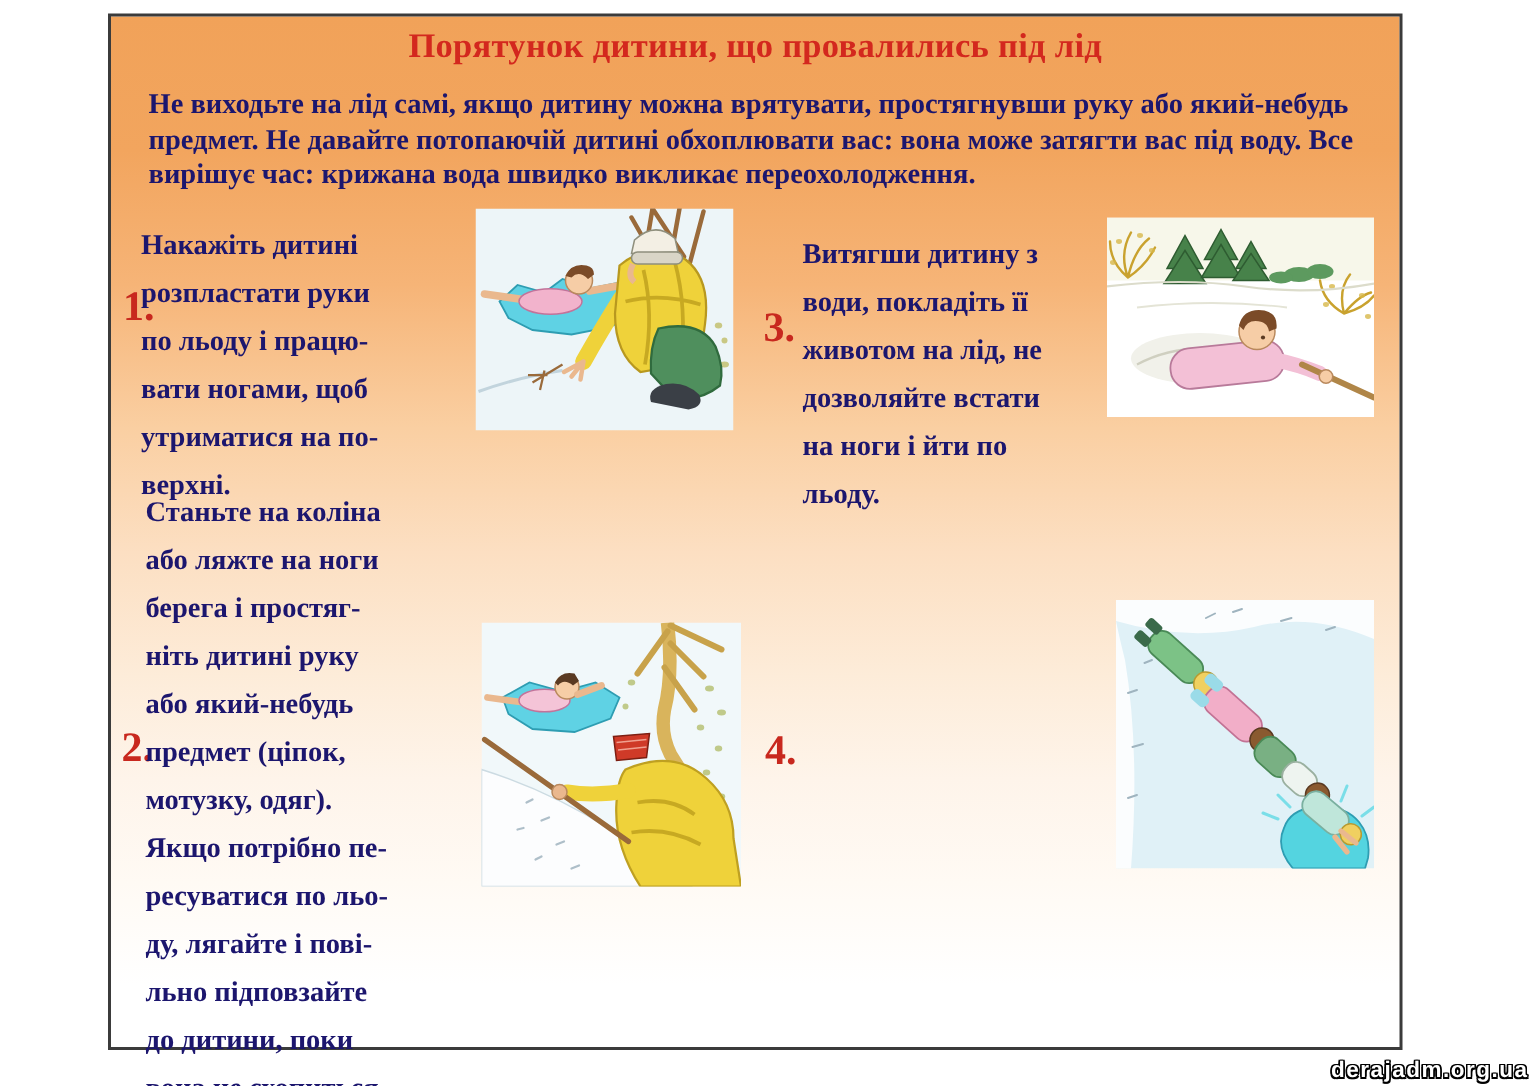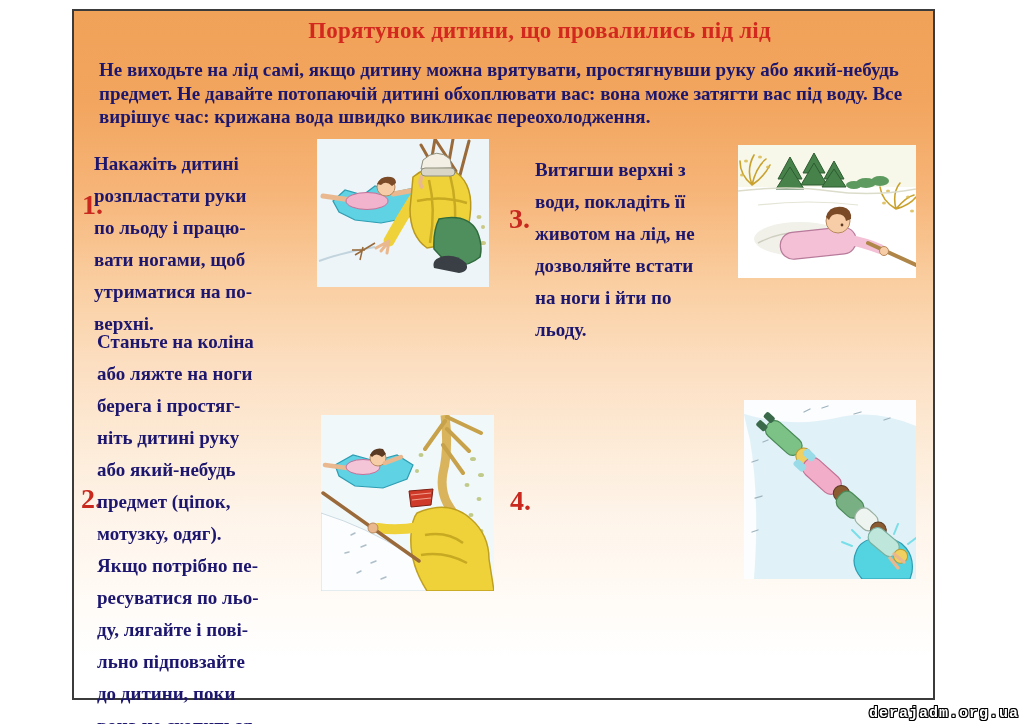--- a/index.html
+++ b/index.html
@@ -16,21 +16,20 @@
   
   .poster{
     background:linear-gradient(180deg,
       #f1a259 0%, #f2a55e 13%, #f6b477 26%, #facfa2 40%,
       #fcdfc2 52%, #fdecd9 64%, #fef4ea 74%, #fffaf4 84%, #ffffff 94%);
   }
   .title{
     position:absolute;top:7px;left:0;width:100%;margin:0;
     text-align:center;font-size:23px;font-weight:bold;color:#d3281e;
     letter-spacing:0.2px;
-    padding-left:36px;
   }
   .intro{
     position:absolute;top:35px;left:13px;width:834px;margin:12px;
     font-size:19px;font-weight:bold;color:#1c166e;
     line-height:23.5px;white-space:pre-line;text-align:left;
   }
   .step-num{
     position:absolute;font-size:28px;font-weight:bold;color:#c8281e;
   }
   .n1{left:8px;top:178px}
@@ -46,21 +45,21 @@
   .t3{left:461px;top:143px;width:203px}
   .t4{left:459px;top:351px;width:208px}
   .figure{position:absolute;}
   .figure svg{display:block;width:100%;height:100%;}
   .i1{left:243px;top:128px;width:172px;height:148px}
   .i2{left:247px;top:404px;width:173px;height:176px}
   .i3{left:664px;top:134px;width:178px;height:133px}
   .i4{left:670px;top:389px;width:172px;height:179px}
   .watermark{
     position:absolute;right:5px;bottom:2px;
-    font-family:Liberation Mono, monospace;
+    font-family:Liberation Sans, sans-serif;
     font-size:15px;font-weight:bold;color:#ffffff;letter-spacing:1px;
     text-shadow:
       -1px -1px 0 #000, 1px -1px 0 #000, -1px 1px 0 #000, 1px 1px 0 #000,
       0 -1px 0 #000, 0 1px 0 #000, -1px 0 0 #000, 1px 0 0 #000;
   }
 </style>
 </head>
 <body>
 
 <div class="poster">
@@ -158,21 +157,21 @@
       <path d="M98 112 Q76 116 57 113" stroke="#efd23a" stroke-width="10" fill="none" stroke-linecap="round"></path>
       <path d="M2 78 L98 146" stroke="#9a6a3a" stroke-width="3.5" stroke-linecap="round"></path>
       <circle cx="52" cy="113" r="5" fill="#eab88e" stroke="#b9895d" stroke-width="1"></circle>
       <g stroke="#aebfc9" stroke-width="1.5" stroke-linecap="round">
         <path d="M30 120 l4 -2 M40 132 l5 -2 M24 138 l4 -1 M50 148 l5 -2 M36 158 l4 -2 M60 164 l5 -2"></path>
       </g>
     </svg>
   </div>
 
   <div class="step-num n3">3.</div>
-  <div class="step-text t3">Витягши верхні з
+  <div class="step-text t3">Витягши дитину з
 води, покладіть її
 животом на лід, не
 дозволяйте встати
 на ноги і йти по
 льоду.</div>
 
   <div class="figure i3">
     <svg viewBox="0 0 178 133" xmlns="http://www.w3.org/2000/svg">
       <rect width="178" height="133" fill="#ffffff"></rect>
       <rect width="178" height="42" fill="#f7f7ea"></rect>

